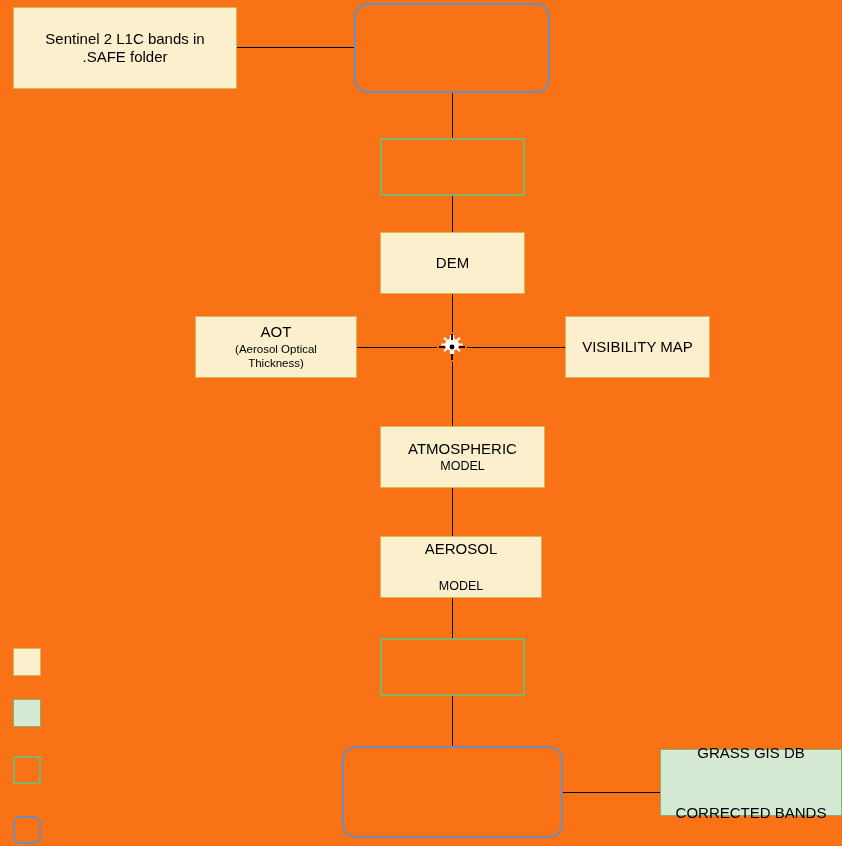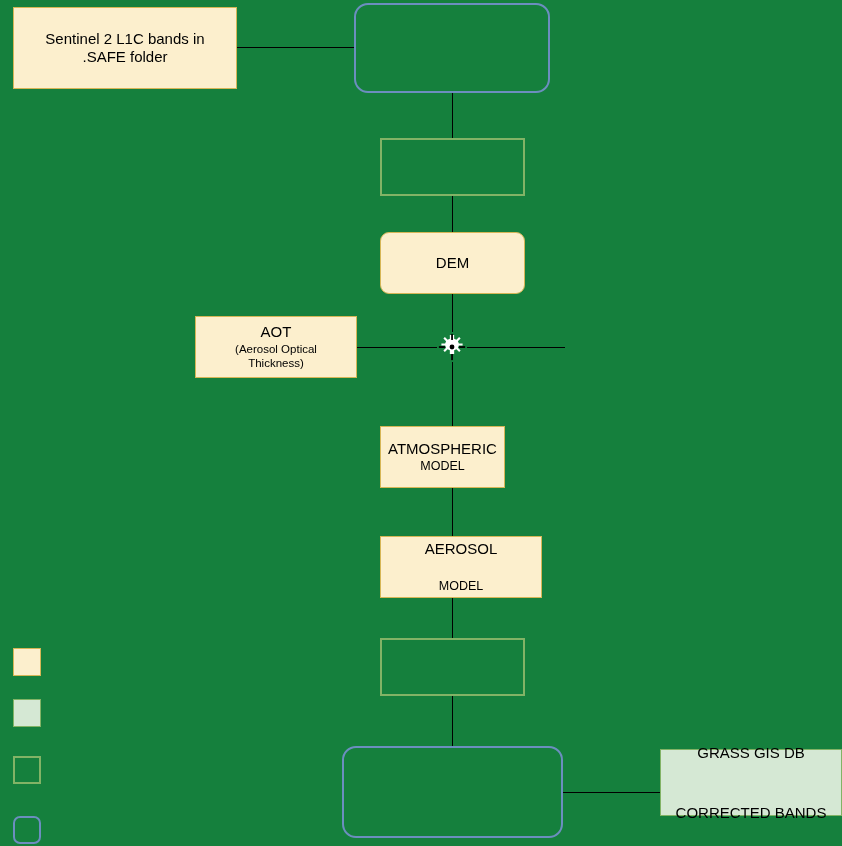--- a/index.html
+++ b/index.html
@@ -5,21 +5,21 @@
 <style>
   html, body {
     margin: 0;
     padding: 0;
     background: #000000;
   }
   #canvas {
     position: relative;
     width: 842px;
     height: 846px;
-    background: #15803d;
+    background: #f97316;
     font-family: "Liberation Sans", sans-serif;
     overflow: hidden;
   }
 
   
   .conn {
     position: absolute;
     background: #000000;
   }
   .conn-v { width: 1px; }
@@ -116,32 +116,35 @@
   </div>
 
   <div class="node outline-blue" style="left:354px; top:3px; width:196px; height:90px;">
     <span class="title"></span>
   </div>
 
   <div class="node outline-green" style="left:380px; top:138px; width:145px; height:58px;">
     <span class="title"></span>
   </div>
 
-  <div class="node fill-yellow" style="left:380px; top:232px; width:145px; height:62px;border-radius:9px;">
+  <div class="node fill-yellow" style="left:380px; top:232px; width:145px; height:62px;">
     <span class="title">DEM</span>
   </div>
 
   <div class="node fill-yellow" style="left:195px; top:316px; width:162px; height:62px;">
     <span class="title">AOT</span>
     <span class="sub-multi" style="white-space:pre-line;text-align:center;">(Aerosol Optical
 Thickness)</span>
   </div>
 
+  <div class="node fill-yellow" style="left:565px; top:316px; width:145px; height:62px;">
+    <span class="title">VISIBILITY MAP</span>
+  </div>
 
-  <div class="node fill-yellow" style="left:380px; top:426px; width:125px; height:62px;">
+  <div class="node fill-yellow" style="left:380px; top:426px; width:165px; height:62px;">
     <span class="title">ATMOSPHERIC</span>
     <span class="sub">MODEL</span>
   </div>
 
   <div class="node fill-yellow" style="left:380px; top:536px; width:162px; height:62px;gap:20px;">
     <span class="title">AEROSOL</span>
     <span class="sub">MODEL</span>
   </div>
 
   <div class="node outline-green" style="left:380px; top:638px; width:145px; height:58px;">

